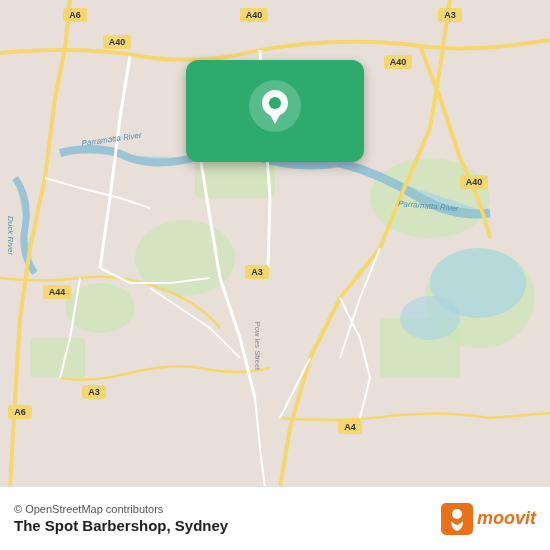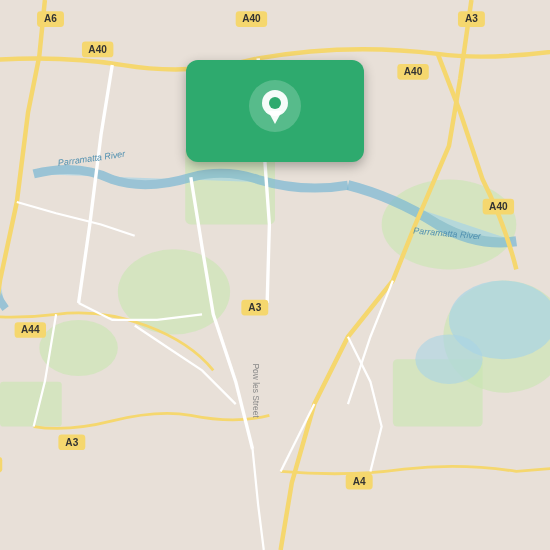--- a/index.html
+++ b/index.html
@@ -218,13 +218,30 @@
         <circle cx="26" cy="26" r="26" fill="rgba(255,255,255,0.2)"></circle>
         <circle cx="26" cy="23" r="13" fill="white" opacity="0.95"></circle>
         <circle cx="26" cy="23" r="6" fill="#2eaa6e"></circle>
 
         <polygon points="19,31 33,31 26,44" fill="white" opacity="0.95"></polygon>
       </svg>
 
     </div>
   </div>
 
+  <div id="bottom-bar">
+    <div id="bottom-left">
+      <span id="osm-credit">© OpenStreetMap contributors</span>
+      <span id="place-name">The Spot Barbershop, Sydney</span>
+    </div>
+
+    <div id="moovit-logo">
+
+      <svg id="moovit-icon" viewBox="0 0 32 32">
+        <rect width="32" height="32" rx="5" fill="#e8711a"></rect>
+
+        <circle cx="16" cy="11" r="5" fill="white"></circle>
+        <path d="M 10,18 Q 10,26 16,28 Q 22,26 22,18 Q 19,21 16,22 Q 13,21 10,18 Z" fill="white"></path>
+      </svg>
+      <span id="moovit-text">moovit</span>
+    </div>
+  </div>
 </div>
 
 </body></html>

